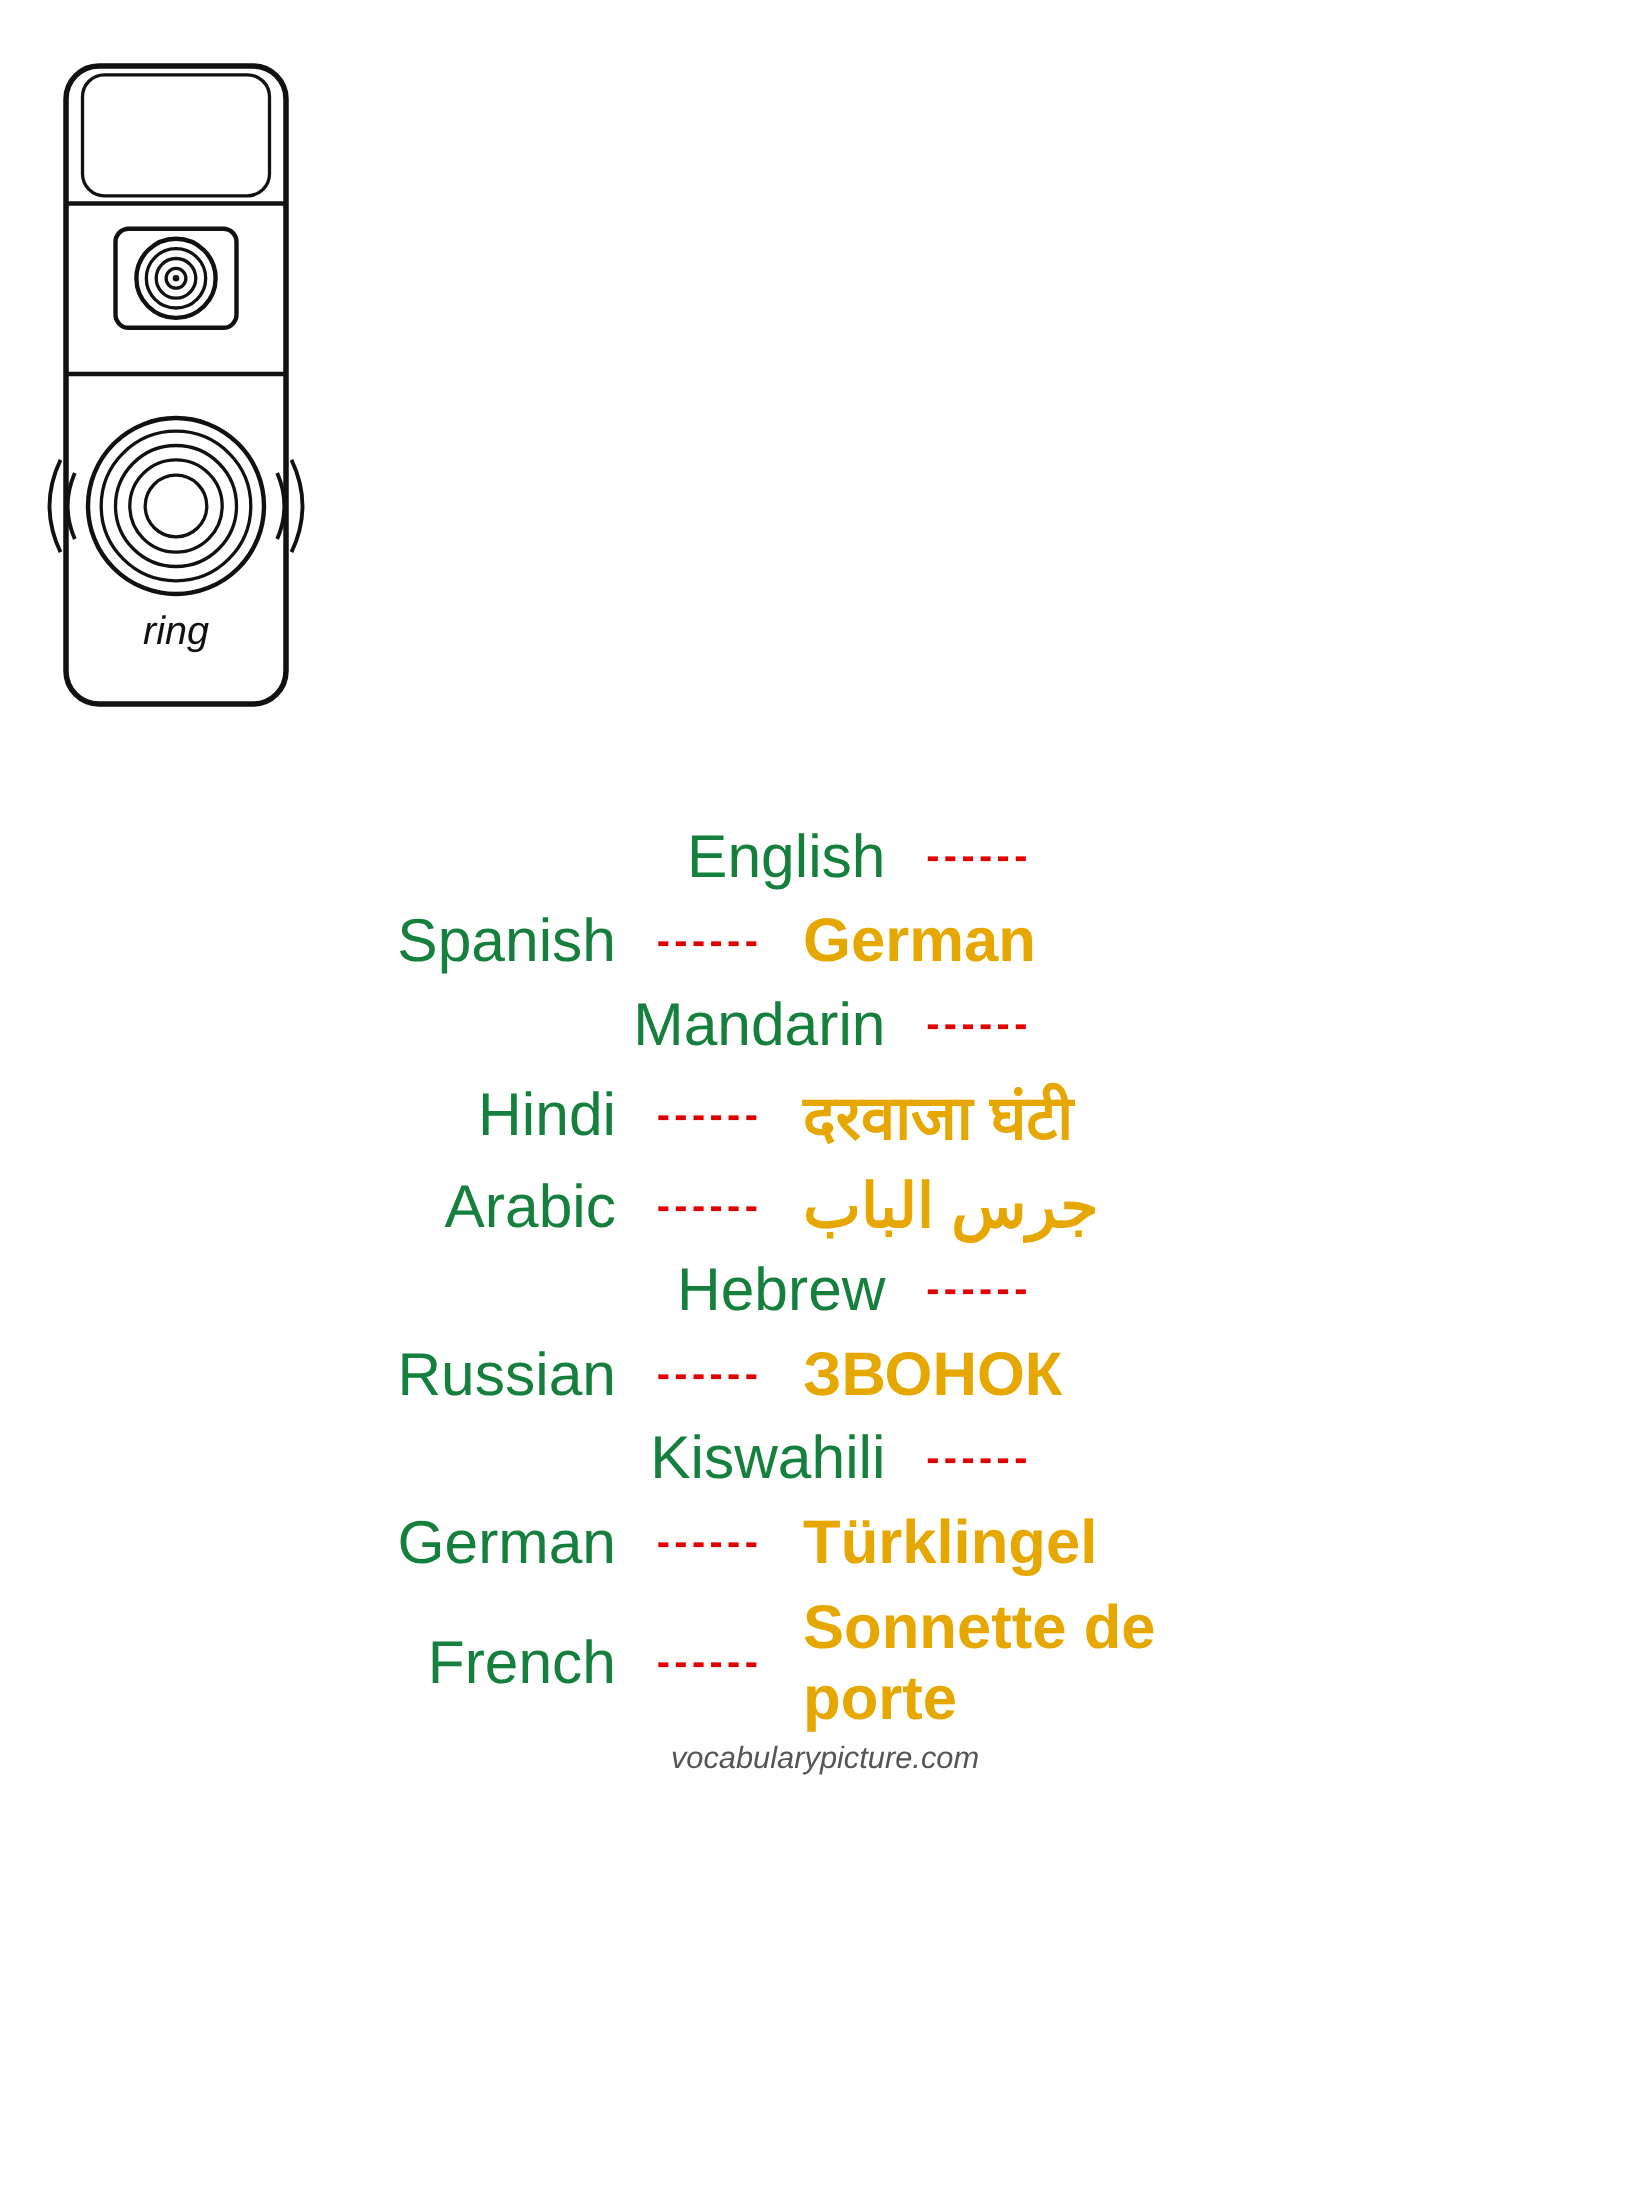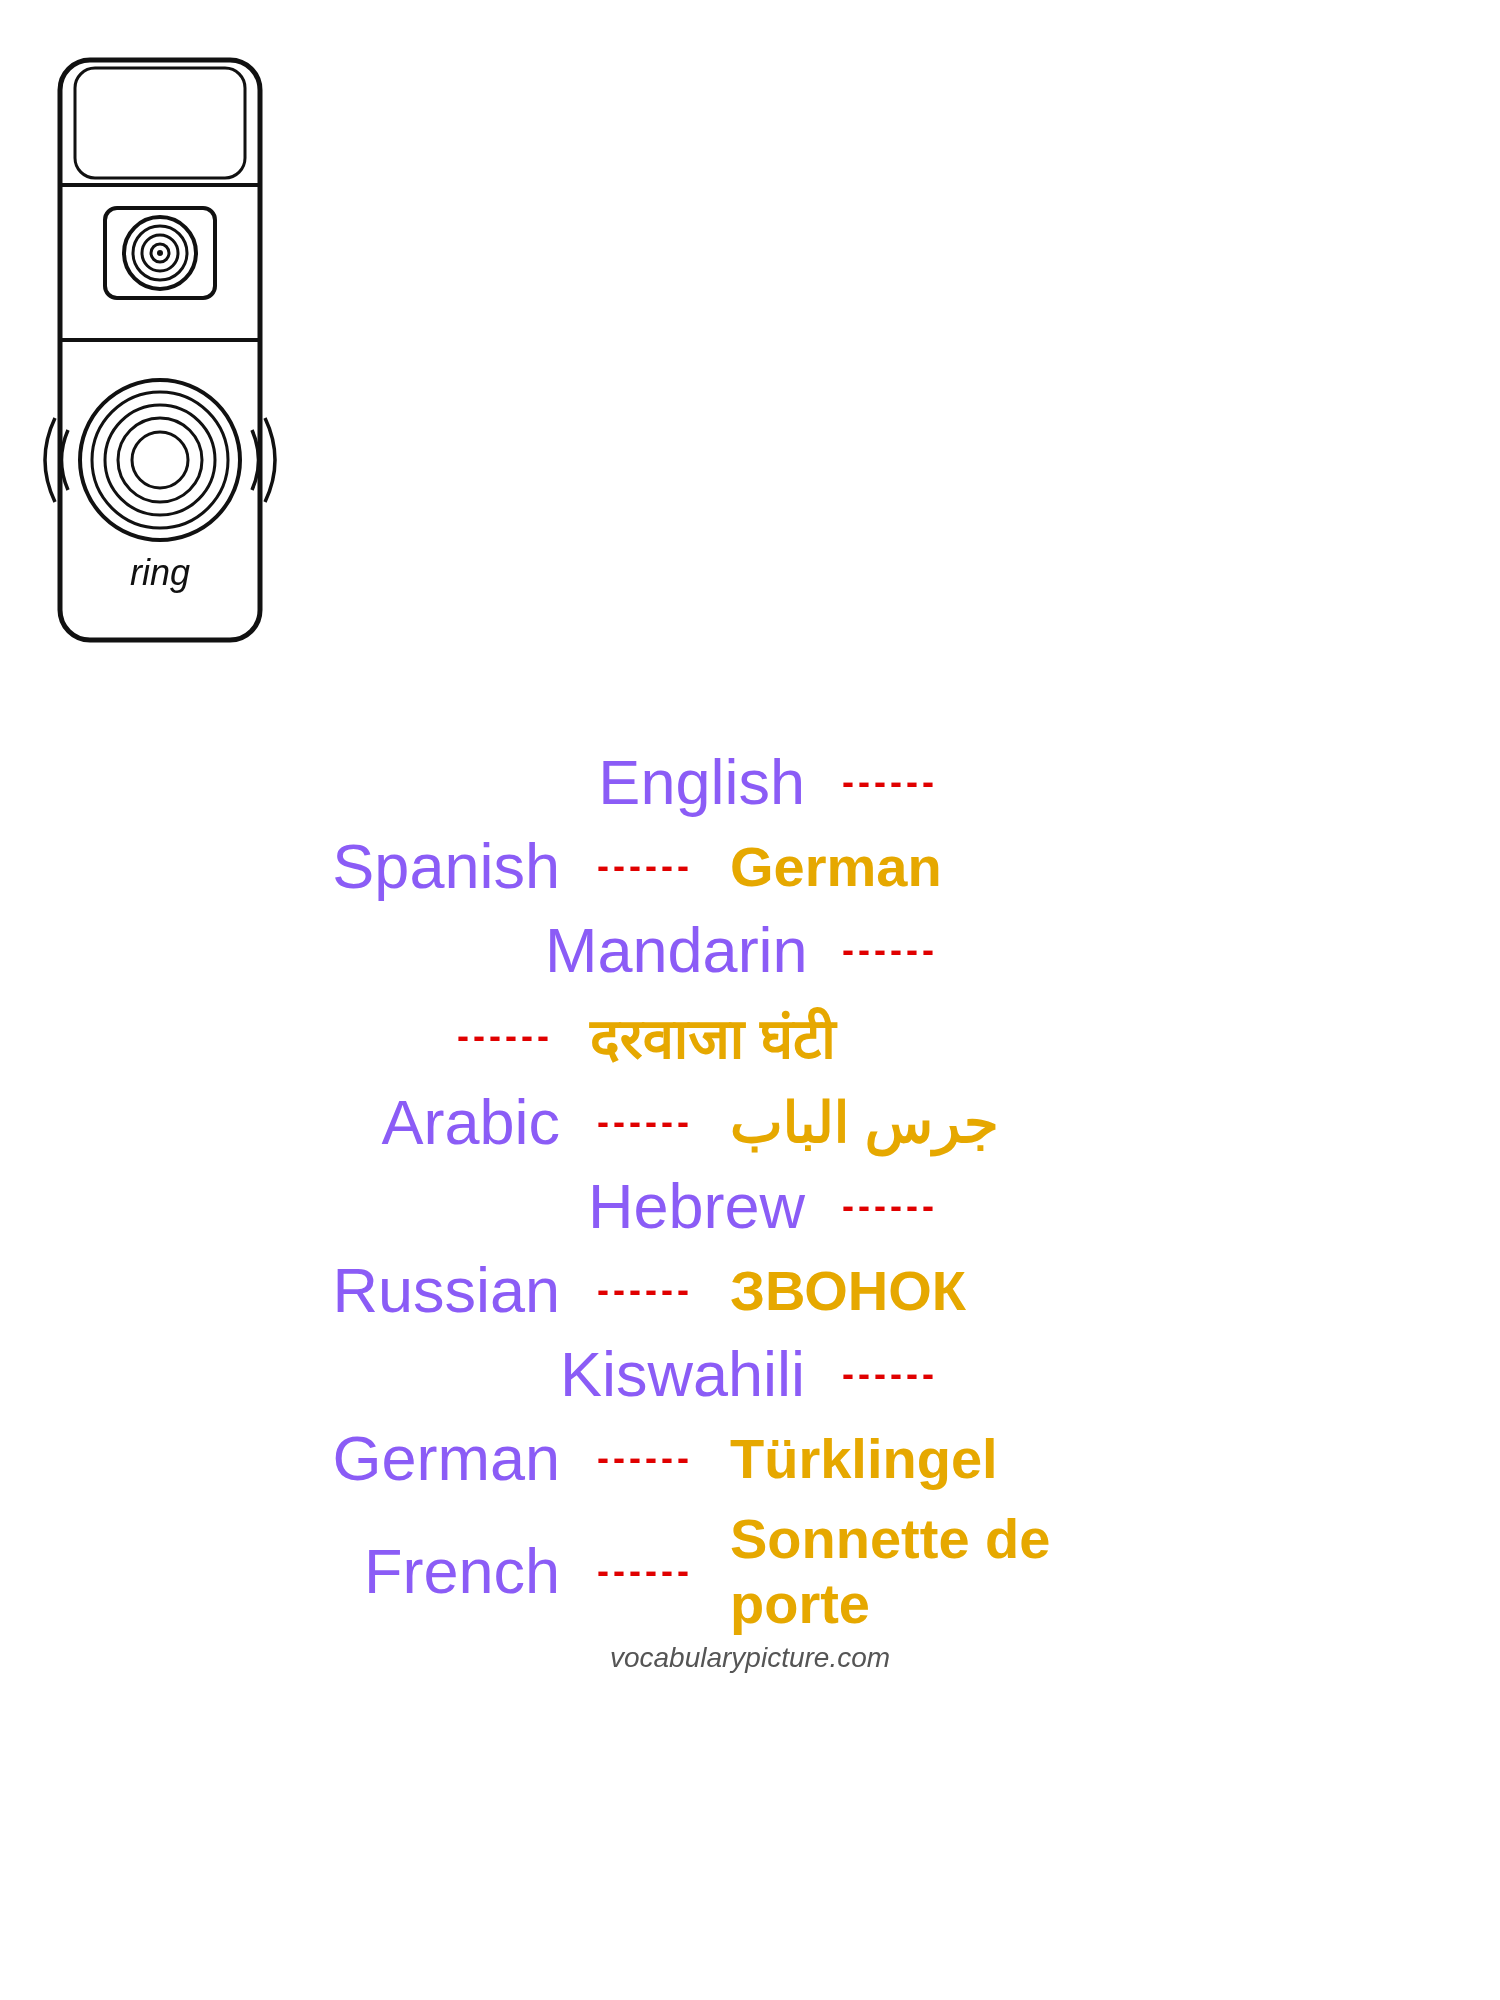--- a/index.html
+++ b/index.html
@@ -40,23 +40,23 @@
       display: flex;
       align-items: center;
       justify-content: center;
       width: 900px;
       padding: 6px 0;
     }
 
     .lang-label {
       width: 280px;
       text-align: right;
-      font-size: 63px;
+      font-size: 55px;
       font-weight: 400;
-      color: #8b5cf6;
+      color: #15803d;
       padding-right: 20px;
       font-family: Arial, sans-serif;
     }
 
     .dashes {
       width: 130px;
       text-align: center;
       font-size: 36px;
       color: #e00000;
       letter-spacing: 4px;
@@ -130,20 +130,21 @@
     <div class="vocab-row">
       <span class="lang-label">Spanish</span>
       <span class="dashes">------</span>
       <span class="translation">German</span>
     </div>
     <div class="vocab-row">
       <span class="lang-label">Mandarin</span>
       <span class="dashes">------</span>
     </div>
     <div class="vocab-row">
+      <span class="lang-label">Hindi</span>
       <span class="dashes">------</span>
       <span class="translation">दरवाजा घंटी</span>
     </div>
     <div class="vocab-row">
       <span class="lang-label">Arabic</span>
       <span class="dashes">------</span>
       <span class="translation">جرس الباب</span>
     </div>
     <div class="vocab-row">
       <span class="lang-label">Hebrew</span>

